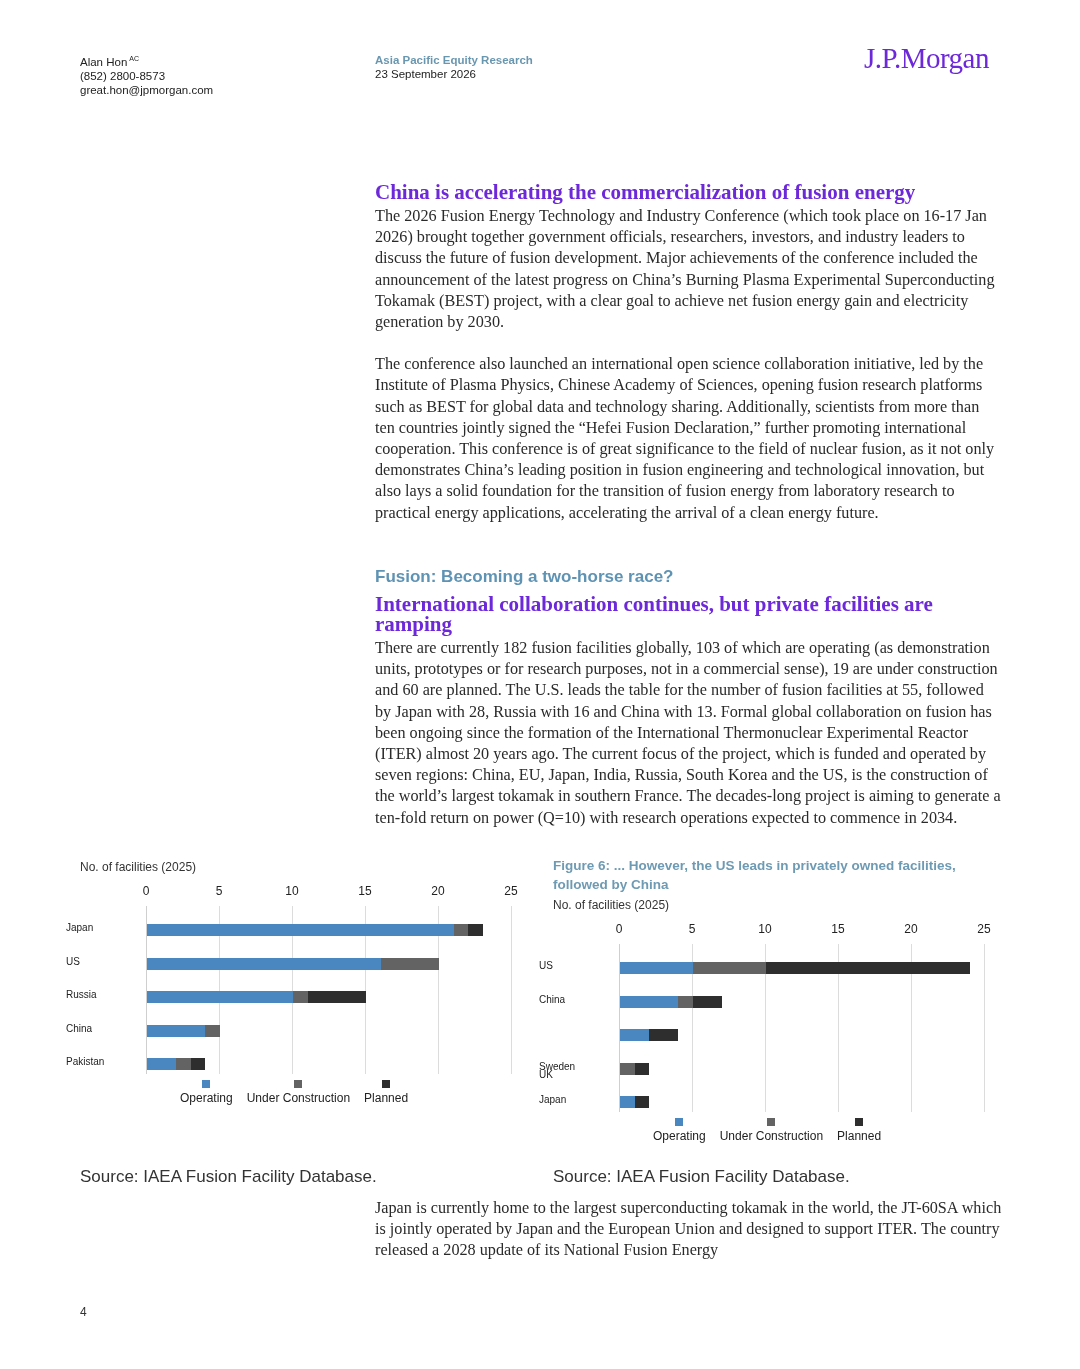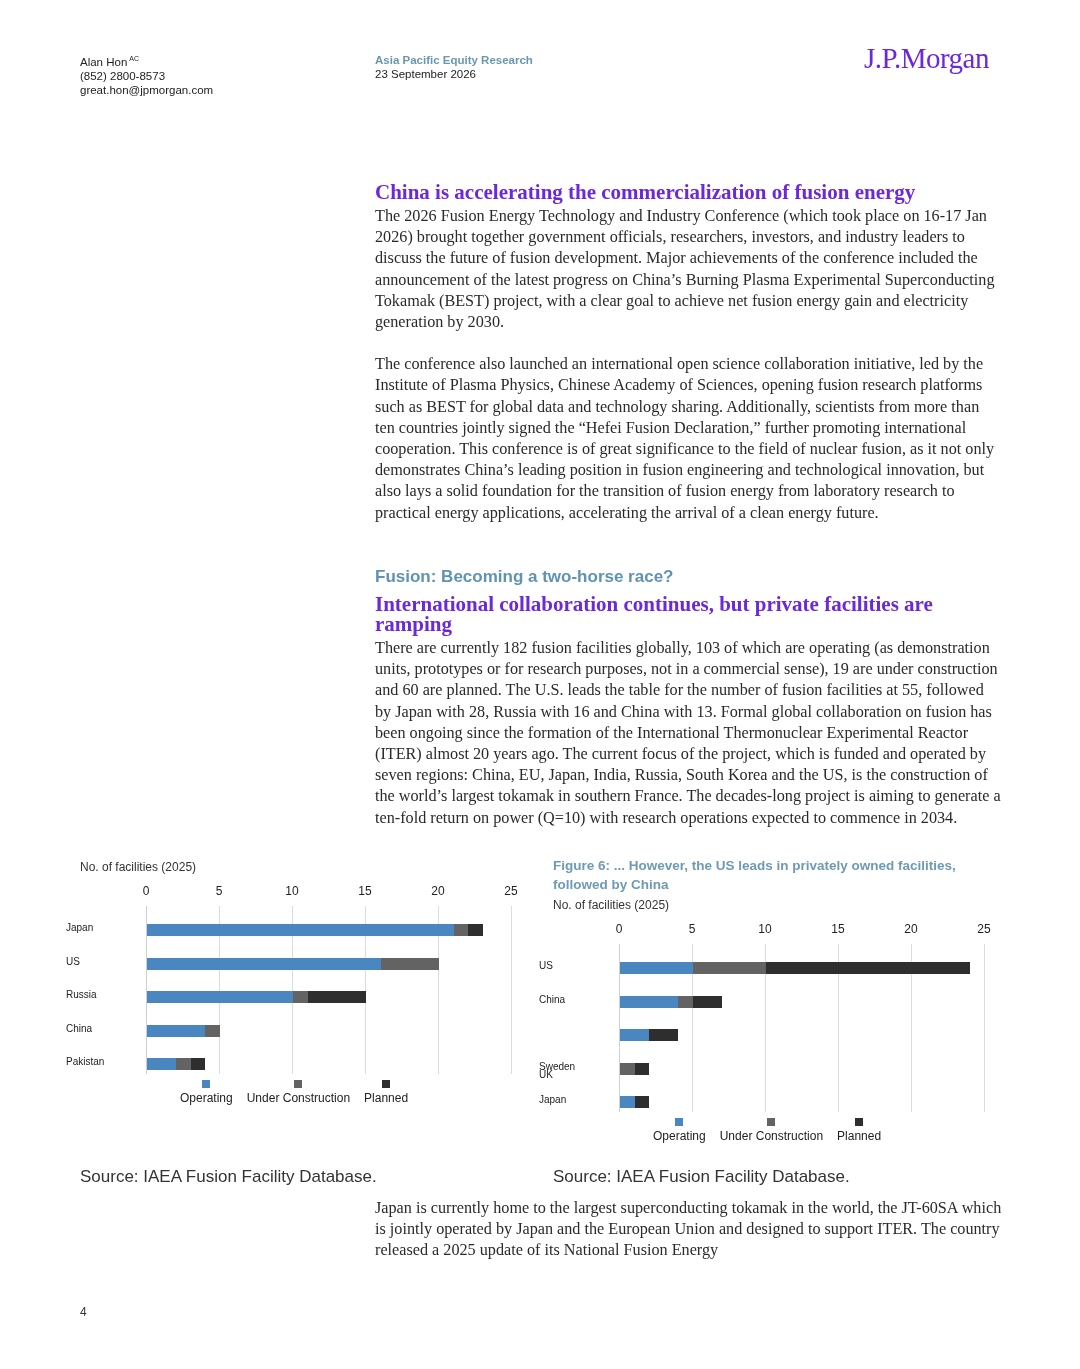--- a/index.html
+++ b/index.html
@@ -176,16 +176,16 @@
         <span class="lg-item">
           <span class="sw" style="background: rgb(46, 46, 46);"></span>
           <span>Planned</span>
         </span>
       </div>
     </div>
 </div>
 <div class="source sans" style="left:553px; top:1167px;">Source: IAEA Fusion Facility Database.</div>
 
 <div class="body-col serif" style="top:1194px;">
-  <p class="para" style="margin-top:4px;">Japan is currently home to the largest superconducting tokamak in the world, the JT-60SA which is jointly operated by Japan and the European Union and designed to support ITER. The country released a 2025 update of its National Fusion Energy</p>
+  <p class="para" style="margin-top:4px;">Japan is currently home to the largest superconducting tokamak in the world, the JT-60SA which is jointly operated by Japan and the European Union and designed to support ITER. The country released a 2028 update of its National Fusion Energy</p>
 </div>
 
 <div class="pageno sans">4</div>
 
 </body></html>

